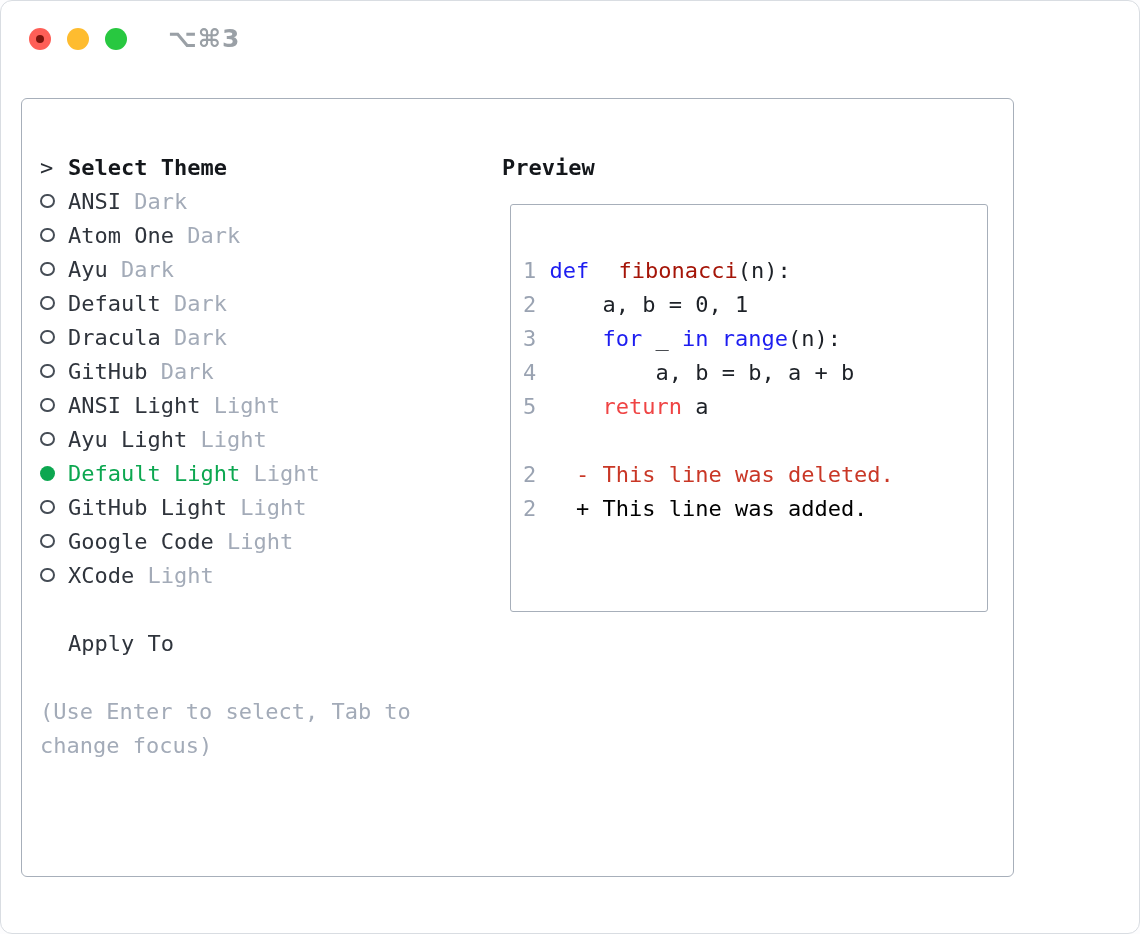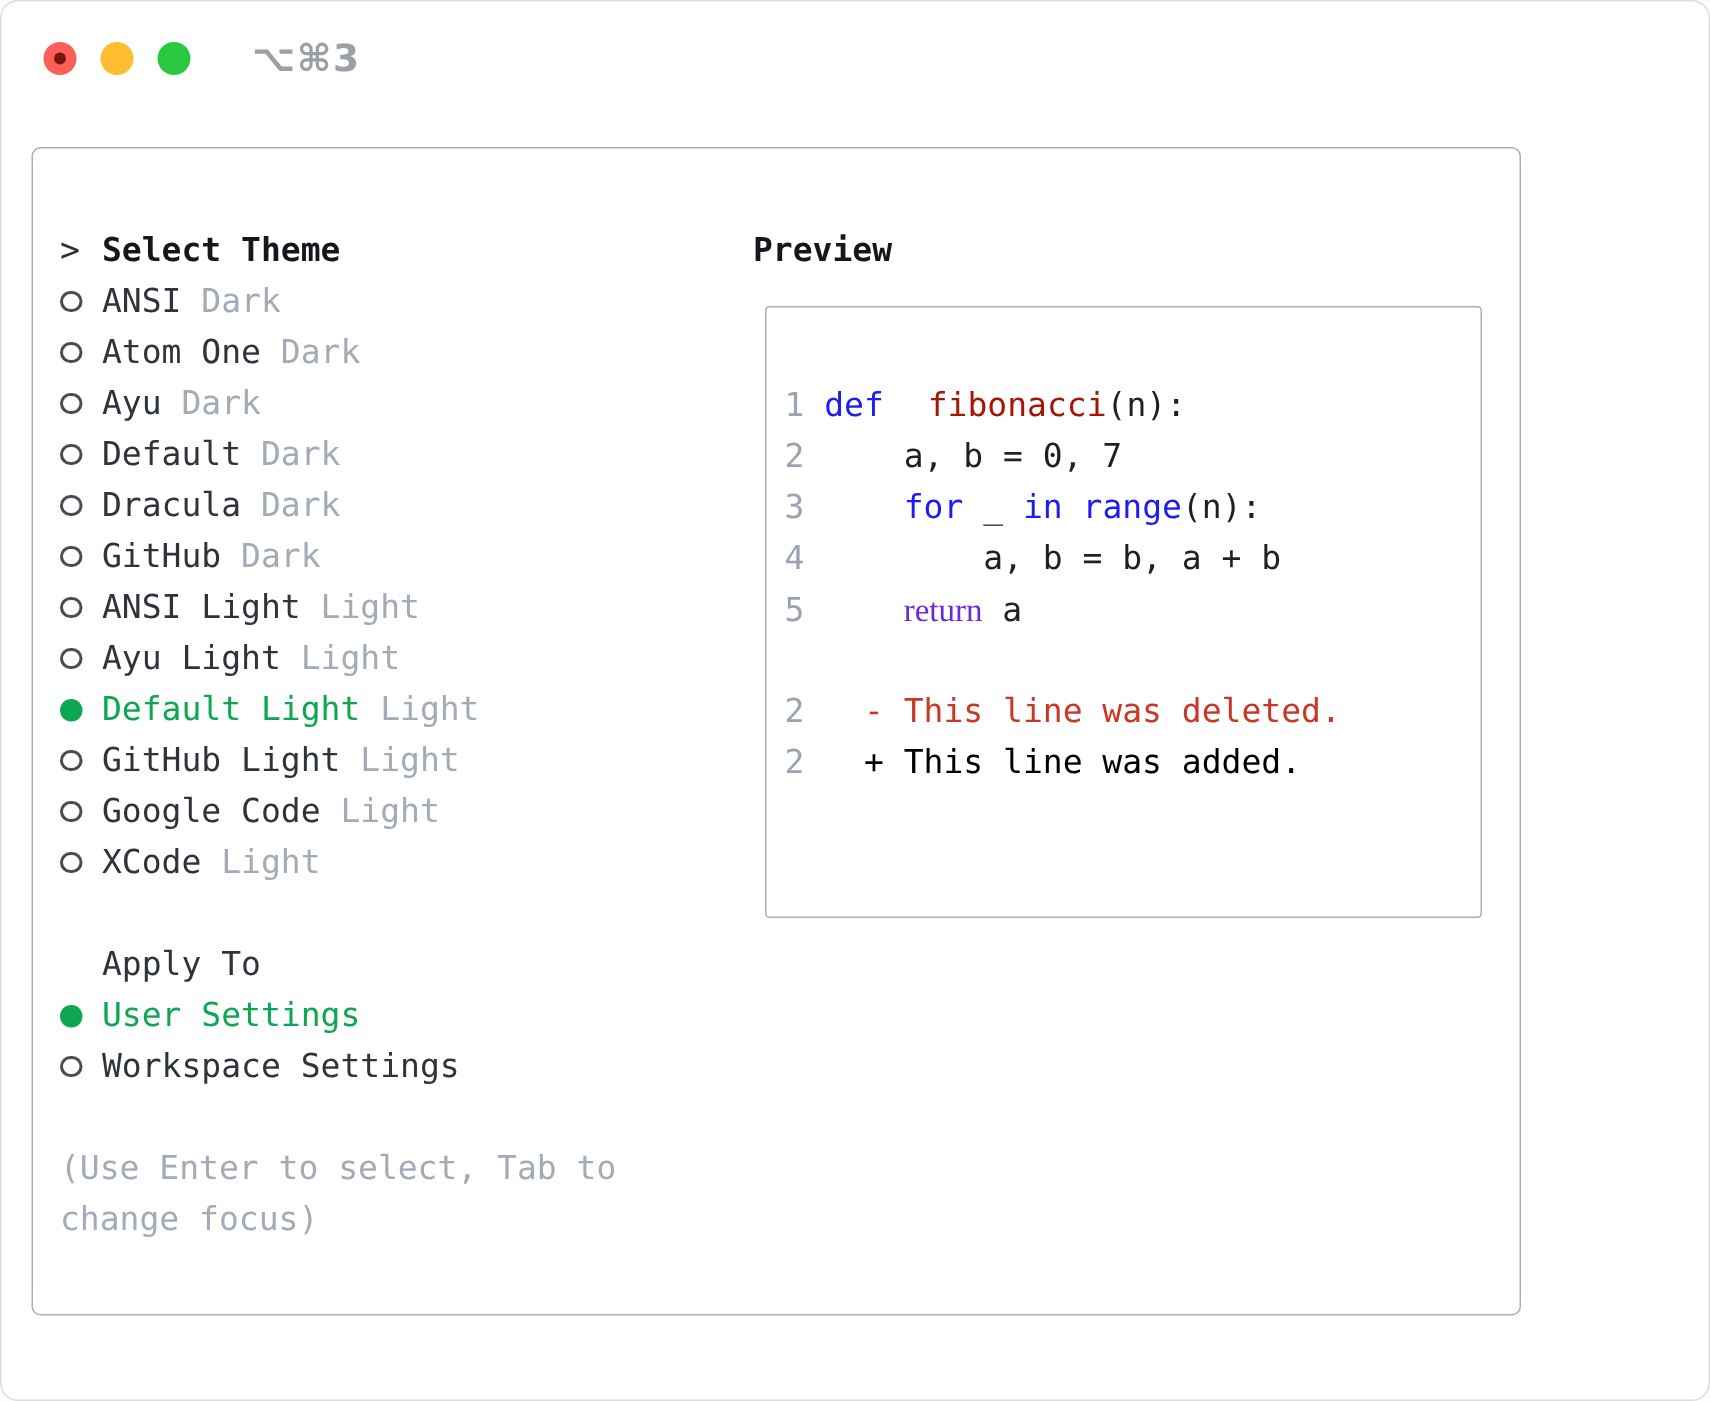--- a/index.html
+++ b/index.html
@@ -87,41 +87,37 @@
           <div class="row"><span class="slot"><span class="ring"></span></span><span class="item-name">XCode</span><span style="color: rgb(163, 171, 184);"> Light</span></div>
         </div>
 
       <div class="spacer"></div>
 
       <div class="row">
         <span class="slot"></span>
         <span class="item-name">Apply To</span>
       </div>
 
-      <div id="apply-items">
-          <div class="row"><span class="slot"><span class="ring filled" style="background: rgb(12, 167, 80);"></span></span><span class="item-name" style="color: rgb(12, 167, 80);">User Settings</span></div>
-          <div class="row"><span class="slot"><span class="ring"></span></span><span class="item-name">Workspace Settings</span></div>
-        </div>
 
       <div class="spacer"></div>
 
       <div class="row" id="hint-1" style="color: rgb(163, 171, 184); text-align: right;">(Use Enter to select, Tab to</div>
       <div class="row" id="hint-2" style="color: rgb(163, 171, 184);">change focus)</div>
     </div>
 
     <div id="preview-label-row">
       <span class="hdr">Preview</span>
     </div>
 
     <div id="preview-box">
         <div class="pline"><span class="lnum" style="color: rgb(154, 163, 178);"></span></div>
         <div class="pline"><span class="lnum" style="color: rgb(154, 163, 178);">1</span><span style="color: rgb(29, 29, 240);">def</span><span style="color: rgb(29, 33, 39);"> </span><span style="color: rgb(165, 21, 8); margin-left: 16px;">fibonacci</span><span style="color: rgb(29, 33, 39);">(n):</span></div>
-        <div class="pline"><span class="lnum" style="color: rgb(154, 163, 178);">2</span><span style="color: rgb(29, 33, 39);">    a, b = 0, 7</span></div>
+        <div class="pline"><span class="lnum" style="color: rgb(154, 163, 178);">2</span><span style="color: rgb(29, 33, 39);">    a, b = 0, 1</span></div>
         <div class="pline"><span class="lnum" style="color: rgb(154, 163, 178);">3</span><span style="color: rgb(29, 33, 39);">    </span><span style="color: rgb(29, 29, 240);">for</span><span style="color: rgb(29, 33, 39);"> _ </span><span style="color: rgb(29, 29, 240);">in</span><span style="color: rgb(29, 33, 39);"> </span><span style="color: rgb(29, 29, 240);">range</span><span style="color: rgb(29, 33, 39);">(n):</span></div>
         <div class="pline"><span class="lnum" style="color: rgb(154, 163, 178);">4</span><span style="color: rgb(29, 33, 39);">        a, b = b, a + b</span></div>
-        <div class="pline"><span class="lnum" style="color: rgb(154, 163, 178);">5</span><span style="color: rgb(29, 33, 39);">    </span><span style="color: #6d28d9; font-family: Liberation Serif, serif;">return</span><span style="color: rgb(29, 33, 39);"> a</span></div>
+        <div class="pline"><span class="lnum" style="color: rgb(154, 163, 178);">5</span><span style="color: rgb(29, 33, 39);">    </span><span style="color: #ef4444;">return</span><span style="color: rgb(29, 33, 39);"> a</span></div>
         <div class="pline"><span class="lnum" style="color: rgb(154, 163, 178);"></span></div>
         <div class="pline"><span class="lnum" style="color: rgb(154, 163, 178);">2</span><span style="color: rgb(201, 55, 38);">  - This line was deleted.</span></div>
         <div class="pline"><span class="lnum" style="color: rgb(154, 163, 178);">2</span><span style="color: #000000;">  + This line was added.</span></div>
       </div>
 
   </div>
 </div>
 
 </body></html>

